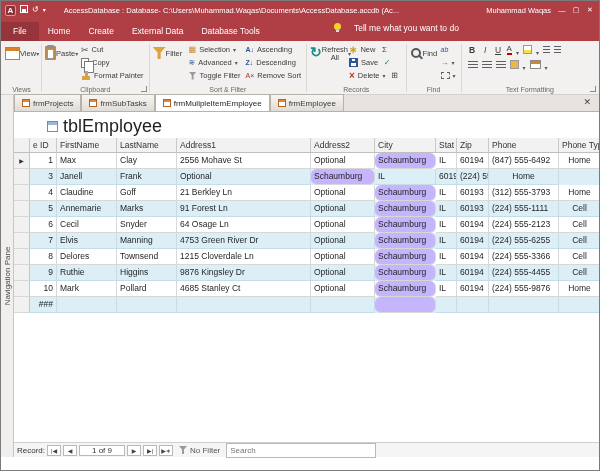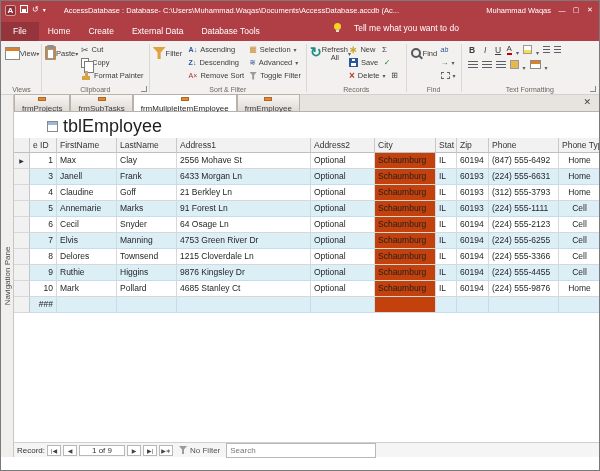--- a/index.html
+++ b/index.html
@@ -88,21 +88,21 @@
   .i-fontcolor { font-size:8px; color:#3b3b3b; border-bottom:2px solid #C00000; line-height:8px; }
   .i-fontcolor::before { content:"A"; }
   .i-highlight { width:9px; height:9px; border:1px solid #999; background:linear-gradient(#fff 0 4px,#F7E14B 4px); }
   .i-bars { width:10px; height:8px; background:repeating-linear-gradient(to bottom,#5B5F66 0 1px,transparent 1px 3px); }
   .i-bars.short { width:7px; }
   .i-fill { width:9px; height:9px; border:1px solid #999; background:#E8B84B; }
   
   #doctabs { position:absolute; top:94px; left:13px; right:0; height:17px; background:#E7E4E0;
     border-bottom:1px solid #B8B2AA; display:flex; align-items:flex-end; }
   .dtab { display:flex; align-items:center; gap:3px; height:17px; padding:2px 7px; font-size:8px; color:#3b3b3b;
-    background:linear-gradient(#F7F5F2,#E0DDD8); border:1px solid #B8B2AA; border-bottom:none; white-space:nowrap;flex-direction:column; }
+    background:linear-gradient(#F7F5F2,#E0DDD8); border:1px solid #B8B2AA; border-bottom:none; white-space:nowrap; }
   .dtab.active { background:#fff; color:#1f1f1f; height:17px; position:relative; }
   .i-formtab { width:8px; height:8px; border:1px solid #B5651D; background:#fff; }
   .i-formtab::before { content:""; display:block; height:2px; background:#E0873C; }
   #doctab-close { font-size:9px; color:#444; padding:0 6px 2px 0; }
   
   #navstrip { position:absolute; top:94px; left:0; width:13px; height:362px; background:#F0EFED; border-right:1px solid #C8C6C3; }
   #navlabel { position:absolute; top:50%; left:50%; transform:translate(-50%,-50%) rotate(-90deg);
     white-space:nowrap; font-size:8px; color:#4a4a4a; }
   
   #formarea { position:absolute; top:111px; left:13px; width:587px; height:330px; background:#fff; overflow:hidden; }
@@ -111,21 +111,21 @@
   #formtitle { font-size:18px; color:#1f1f1f; }
   .ds-row { display:grid; grid-template-columns:16px 27px 60px 60px 134px 64px 61px 21px 32px 70px 42px; height:16px; background:#fff; }
   .ds-head { height:15px; background:#F4F4F4; }
   .dc { border-right:1px solid #D8D8D8; border-bottom:1px solid #D8D8D8; font-size:8.5px; line-height:15px;
     color:#1f1f1f; padding:0 3px; white-space:nowrap; overflow:hidden; }
   .headcell { background:#F2F2F2; border-right:1px solid #C9C9C9; border-bottom:1px solid #BFBFBF; color:#333; line-height:14px; }
   .selcell { background:#F1F1F1; border-right:1px solid #C6C6C6; padding:0; text-align:center; font-size:6px; color:#333; line-height:16px; }
   #dsrows .ds-row:nth-of-type(even) { background:#DCEFF7; }
   #dsrows .ds-row:nth-of-type(even) .dc:not(.selcell):not(.c-city) { border-color:#C5DDE8; }
   .c-id { text-align:right; }
-  .c-city { background:#c2410c; }
+  .c-city { background:#c4b5fd;border-radius:6px; }
   .c-type { text-align:center; }
   .newrow { background:#DCEFF7; }
   .newrow .dc:not(.selcell):not(.c-city) { border-color:#C5DDE8; }
   
   #recordnav { position:absolute; top:441px; left:13px; width:587px; height:15px; background:#F5F5F5;
     border-top:1px solid #D0D0D0; display:flex; align-items:center; gap:2px; padding:0 3px; font-size:8px; color:#333; }
   .navb { width:14px; height:11px; background:#fff; border:1px solid #B8B8B8; display:inline-flex; align-items:center;
     justify-content:center; font-size:6px; color:#444; }
   .i-first::before { content:"|◀"; } .i-prev::before { content:"◀"; }
   .i-next::before { content:"▶"; } .i-last::before { content:"▶|"; } .i-newrec::before { content:"▶∗"; }
@@ -236,46 +236,46 @@
     <div class="rgroup">
       <div class="gbody">
         <div class="bigbtn">
           <span class="bicon">
               <span class="ic ic-funnel"></span>
             </span>
           <span>Filter</span>
         </div>
         <div class="smcol">
           <div class="smbtn">
-            <span class="ic i-az"></span>
-            <span>Ascending</span>
-          </div>
-          <div class="smbtn">
-            <span class="ic i-za"></span>
-            <span>Descending</span>
-          </div>
-          <div class="smbtn">
-            <span class="ic i-nosort"></span>
-            <span>Remove Sort</span>
-          </div>
-        </div>
-        <div class="smcol">
-          <div class="smbtn">
             <span class="ic i-sel"></span>
             <span>Selection</span>
               <span class="dd"></span>
           </div>
           <div class="smbtn">
             <span class="ic i-adv"></span>
             <span>Advanced</span>
               <span class="dd"></span>
           </div>
           <div class="smbtn">
             <span class="ic i-togf"></span>
             <span>Toggle Filter</span>
+          </div>
+        </div>
+        <div class="smcol">
+          <div class="smbtn">
+            <span class="ic i-az"></span>
+            <span>Ascending</span>
+          </div>
+          <div class="smbtn">
+            <span class="ic i-za"></span>
+            <span>Descending</span>
+          </div>
+          <div class="smbtn">
+            <span class="ic i-nosort"></span>
+            <span>Remove Sort</span>
           </div>
         </div>
       </div>
       <div class="glabel">Sort &amp; Filter</div>
     </div>
     <div class="gsep"></div>
 
     <div class="rgroup">
       <div class="gbody">
         <div class="bigbtn" style="width:36px">
@@ -434,21 +434,20 @@
           <div class="dc">60194</div>
           <div class="dc">(847) 555-6492</div>
           <div class="dc c-type">Home</div>
         </div>
 
         <div class="ds-row">
           <div class="dc selcell"></div>
           <div class="dc c-id">3</div>
           <div class="dc">Janell</div>
           <div class="dc">Frank</div>
-          <div class="dc">6433 Morgan Ln</div>
           <div class="dc">Optional</div>
           <div class="dc c-city">Schaumburg</div>
           <div class="dc">IL</div>
           <div class="dc">60193</div>
           <div class="dc">(224) 555-6631</div>
           <div class="dc c-type">Home</div>
         </div>
 
         <div class="ds-row">
           <div class="dc selcell"></div>

